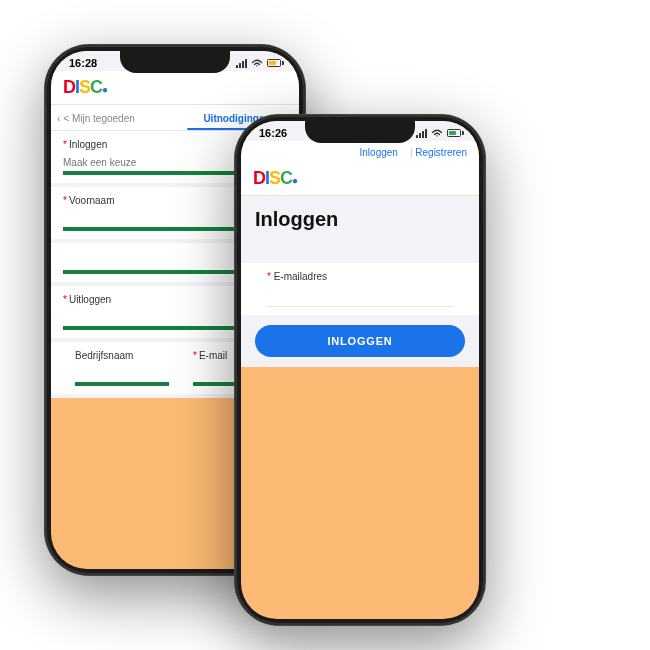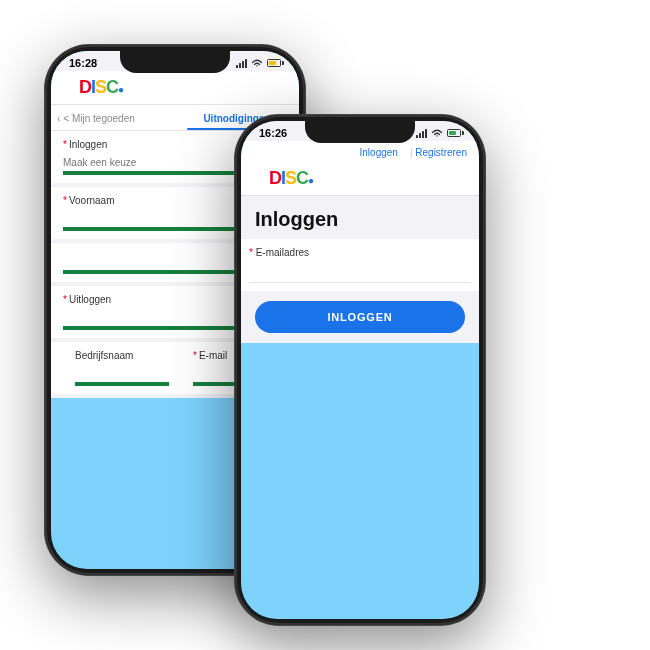--- a/index.html
+++ b/index.html
@@ -28,21 +28,21 @@
       border-radius: 44px;
       background: #1a1a1a;
       box-shadow:
         0 0 0 1px #444,
         0 20px 60px rgba(0,0,0,0.45),
         inset 0 0 0 2px #333;
     }
 
     .phone-inner {
       position: absolute;
-      background: #7dd3fc;
+      background: #fdba74;
       border-radius: 36px;
       overflow: hidden;
     }
 
     
     .notch {
       position: absolute;
       top: 0;
       left: 50%;
       transform: translateX(-50%);
@@ -99,21 +99,21 @@
     }
 
     .phone-2 .phone-inner {
       top: 6px; left: 6px;
       right: 6px; bottom: 6px;
     }
 
     
     .app-header {
       background: #fff;
-      padding: 6px 28px 6px;
+      padding: 6px 12px 6px;
       display: flex;
       align-items: center;
       justify-content: space-between;
       border-bottom: 1px solid #e5e5e5;
     }
 
     .disc-logo {
       font-size: 18px;
       font-weight: 900;
       letter-spacing: -1px;
@@ -243,21 +243,22 @@
     .login-title {
       font-size: 20px;
       font-weight: 700;
       color: #111;
       padding: 12px 14px 8px;
     }
 
     .login-field-group {
       background: #fff;
       margin-bottom: 6px;
-      padding: 8px 8px;
+      padding: 8px 26px;
+      margin-top: 24px;
     }
 
     .login-label {
       font-size: 10px;
       color: #e8001d;
       margin-bottom: 4px;
     }
     .login-label span { color: #333; }
 
     .login-input {

